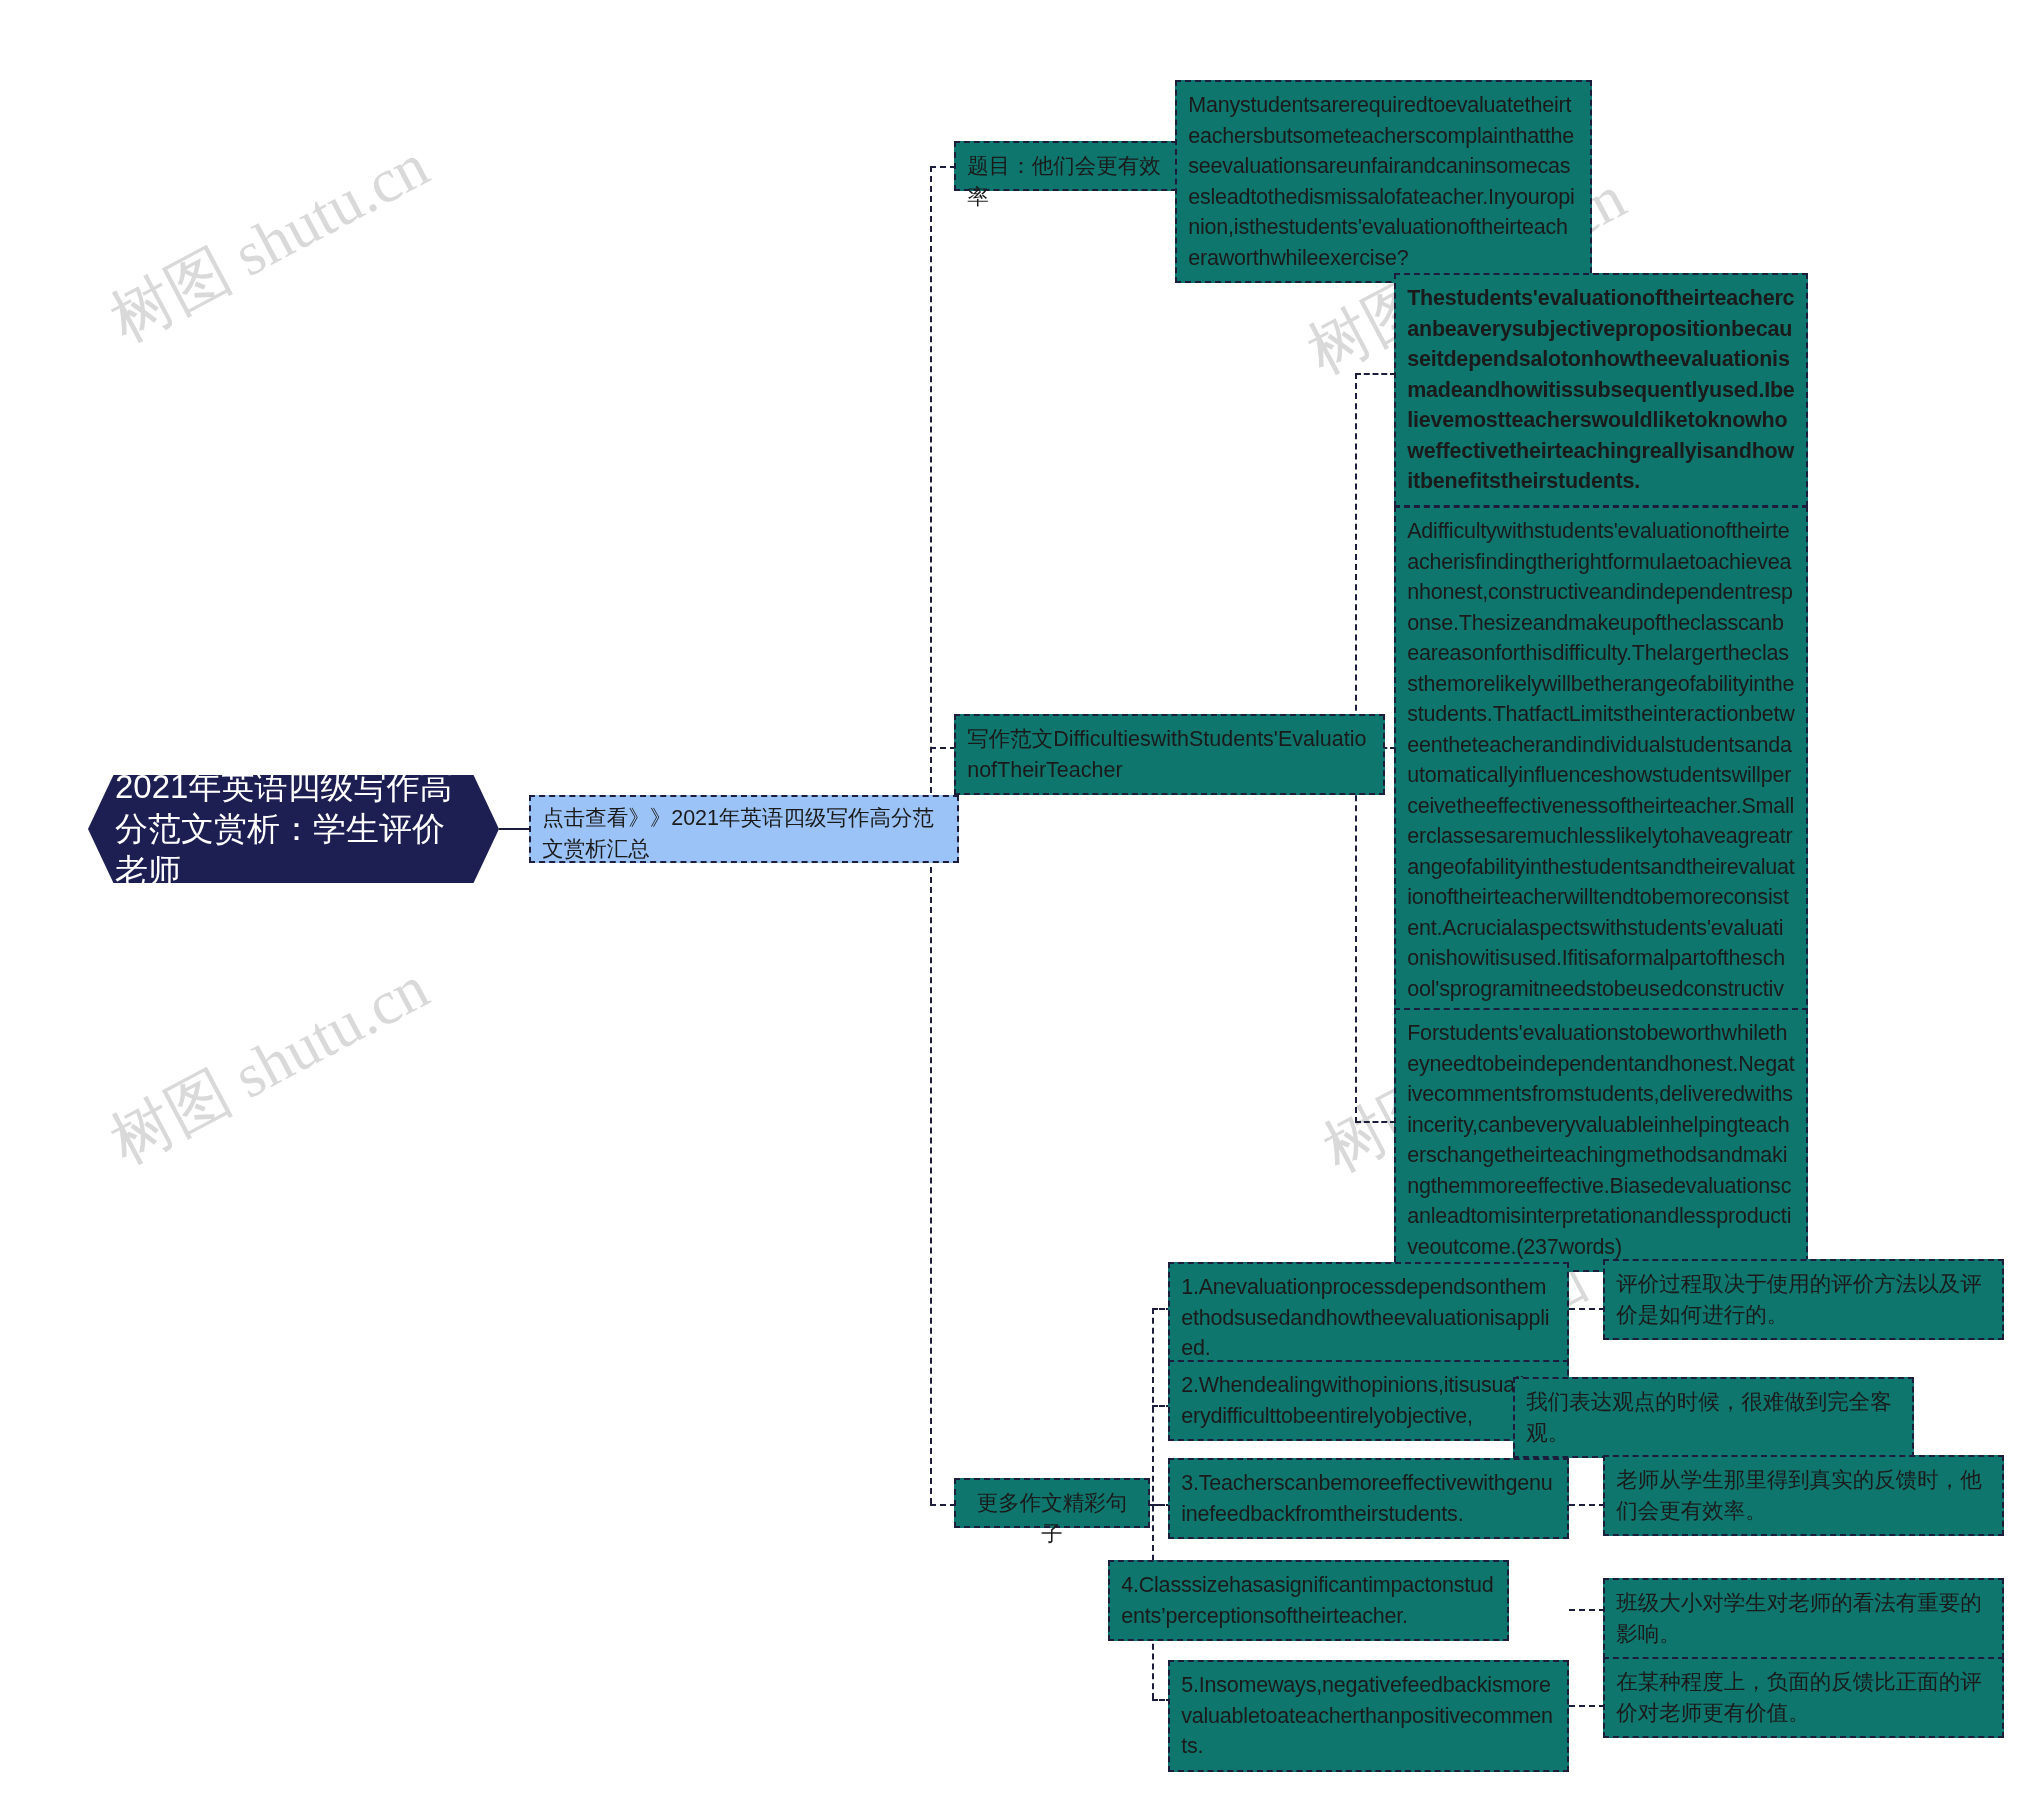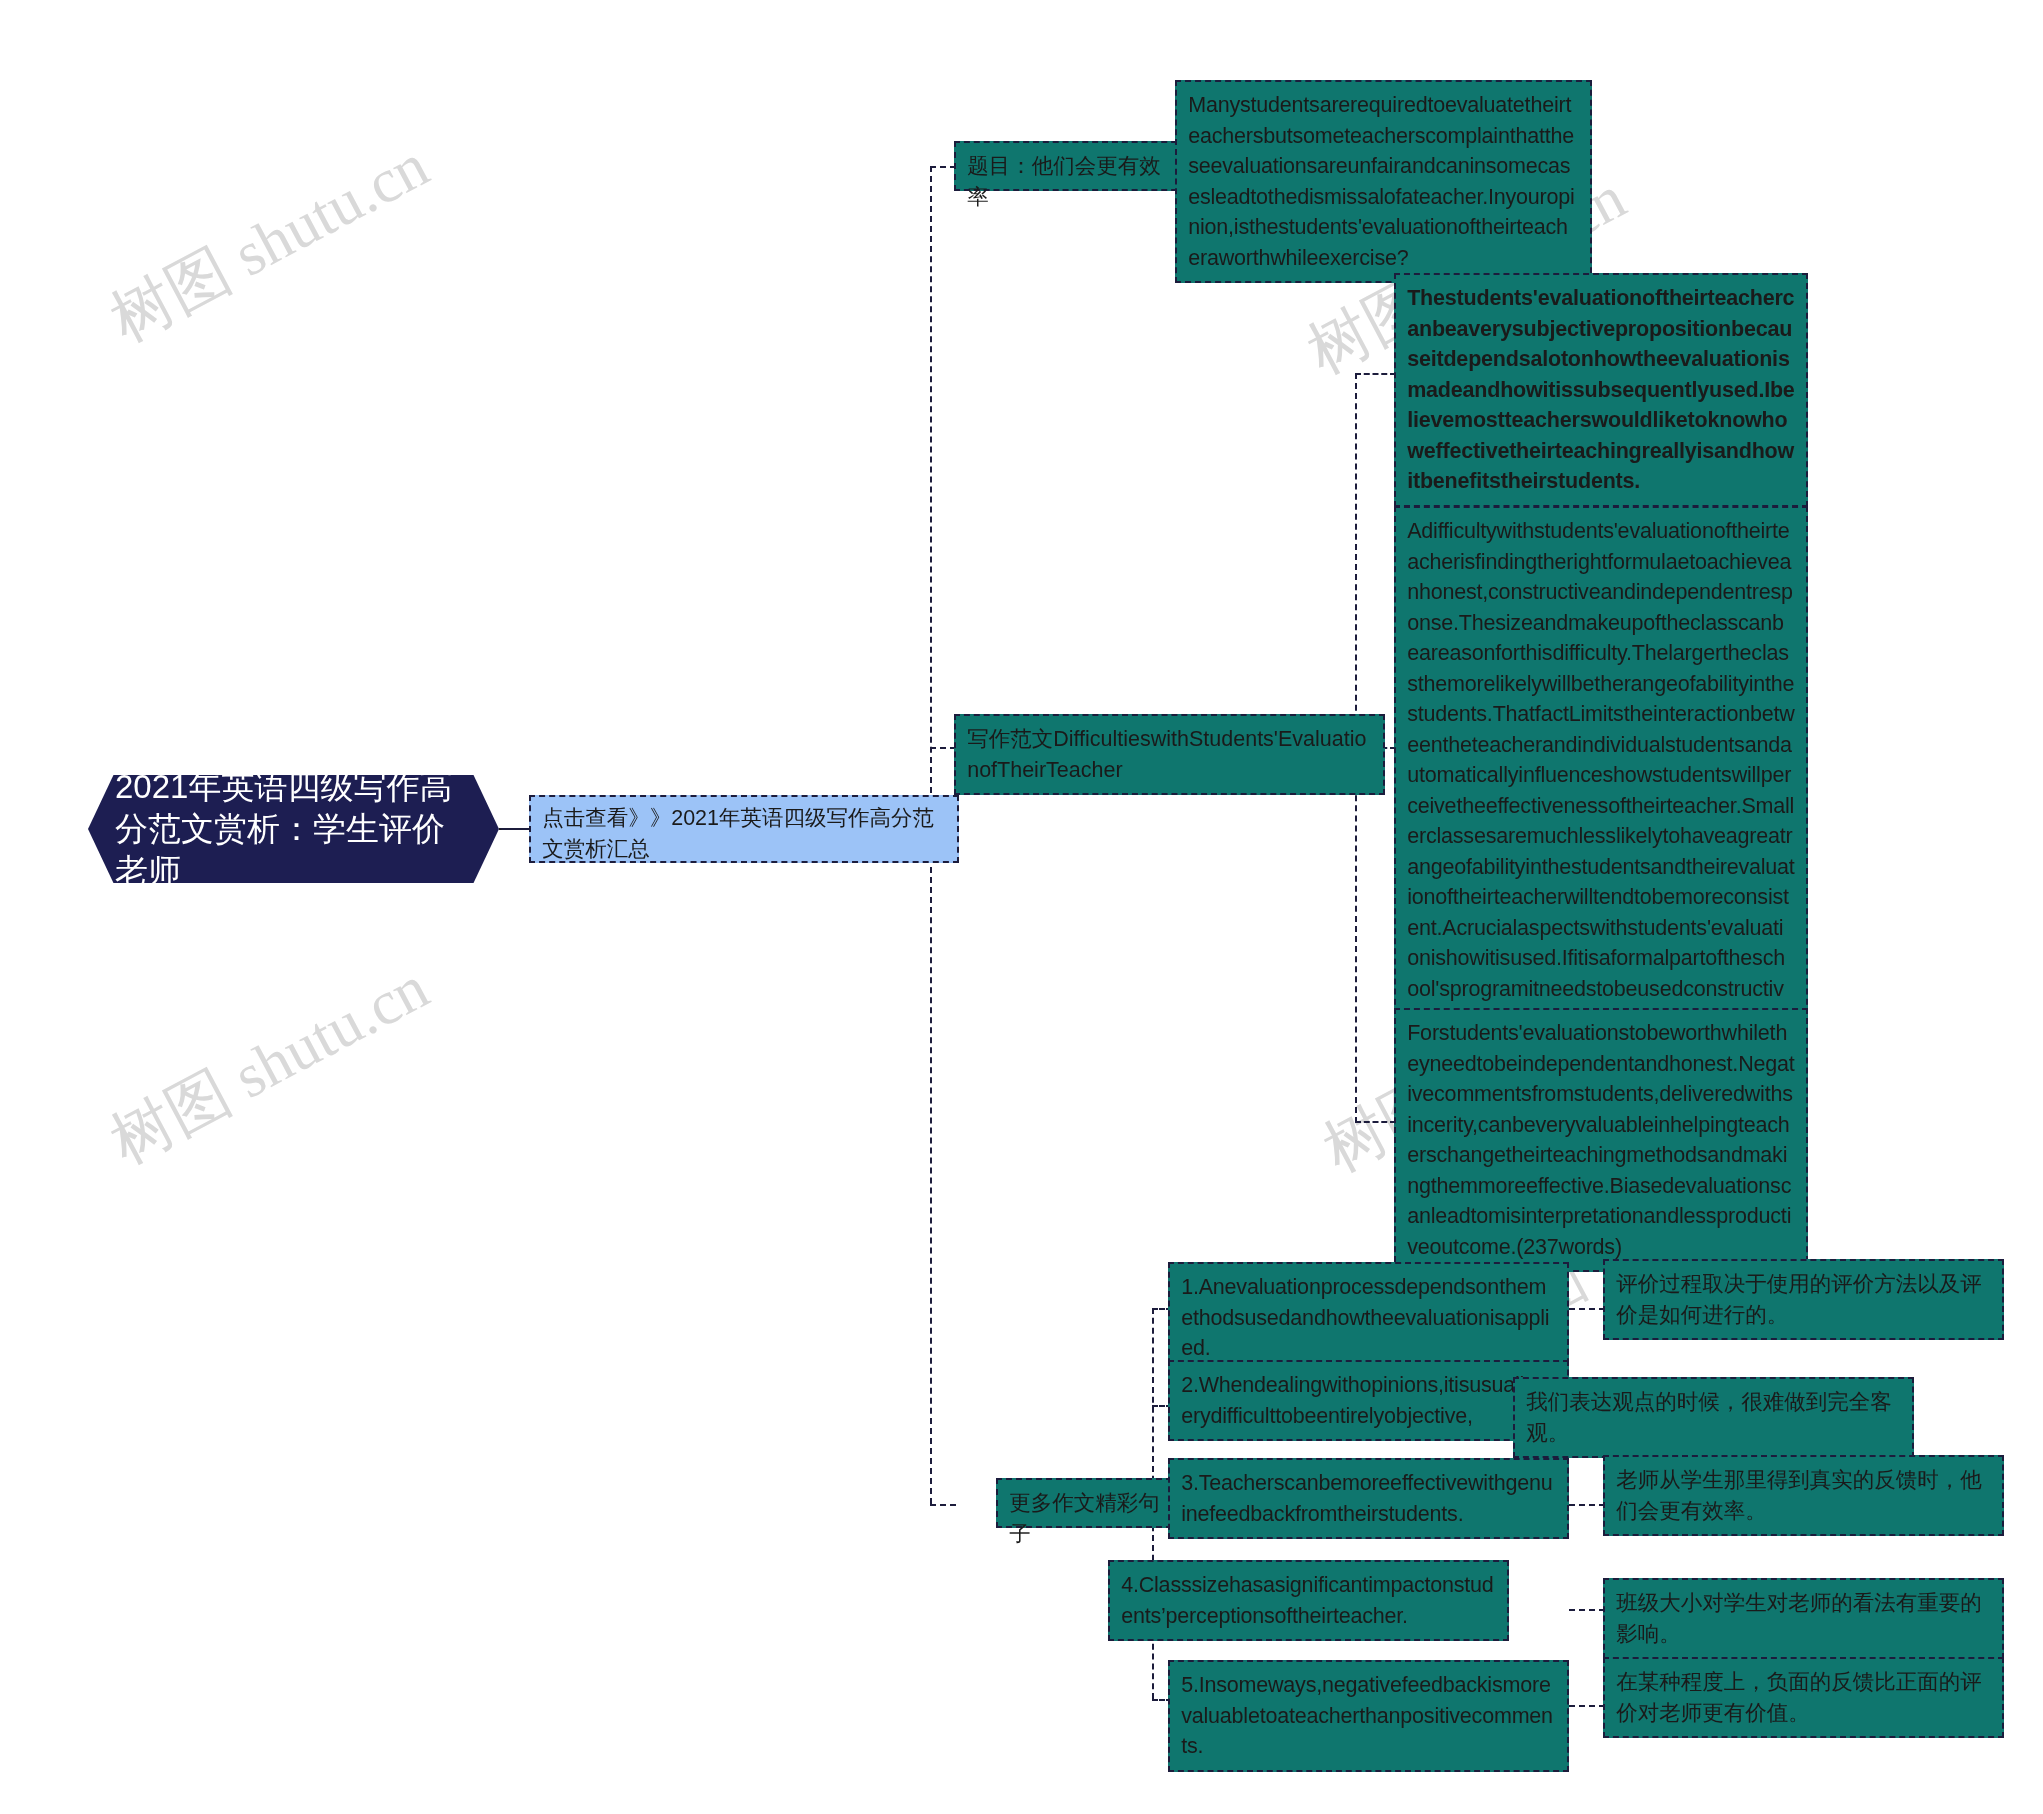--- a/index.html
+++ b/index.html
@@ -110,21 +110,21 @@
     box-sizing: border-box;
   }
 
   
   #node-topic       { left: 954px; top: 141px;  width: 233px; height: 50px; }
   #node-topic-text  { left: 1175px; top: 80px;  width: 417px; }
   #node-essay-label { left: 954px; top: 714px;  width: 431px; }
   #node-para-1      { left: 1394px; top: 273px;  width: 414px; font-weight: bold; }
   #node-para-2      { left: 1394px; top: 506px;  width: 414px; }
   #node-para-3      { left: 1394px; top: 1008px; width: 414px; }
-  #node-more-label  { left: 996px; top: 1478px; width: 196px; height: 50px; }
+  #node-more-label  { left: 954px; top: 1478px; width: 196px; height: 50px; text-align: center; }
 
   .sent-en { width: 401px; }
   .sent-cn { width: 401px; }
 
   #sent-en-1 { left: 1168px; top: 1262px; }
   #sent-cn-1 { left: 1603px; top: 1259px; }
   #sent-en-2 { left: 1168px; top: 1360px; }
   #sent-cn-2 { left: 1513px; top: 1377px; }
   #sent-en-3 { left: 1168px; top: 1458px; }
   #sent-cn-3 { left: 1603px; top: 1455px; }

